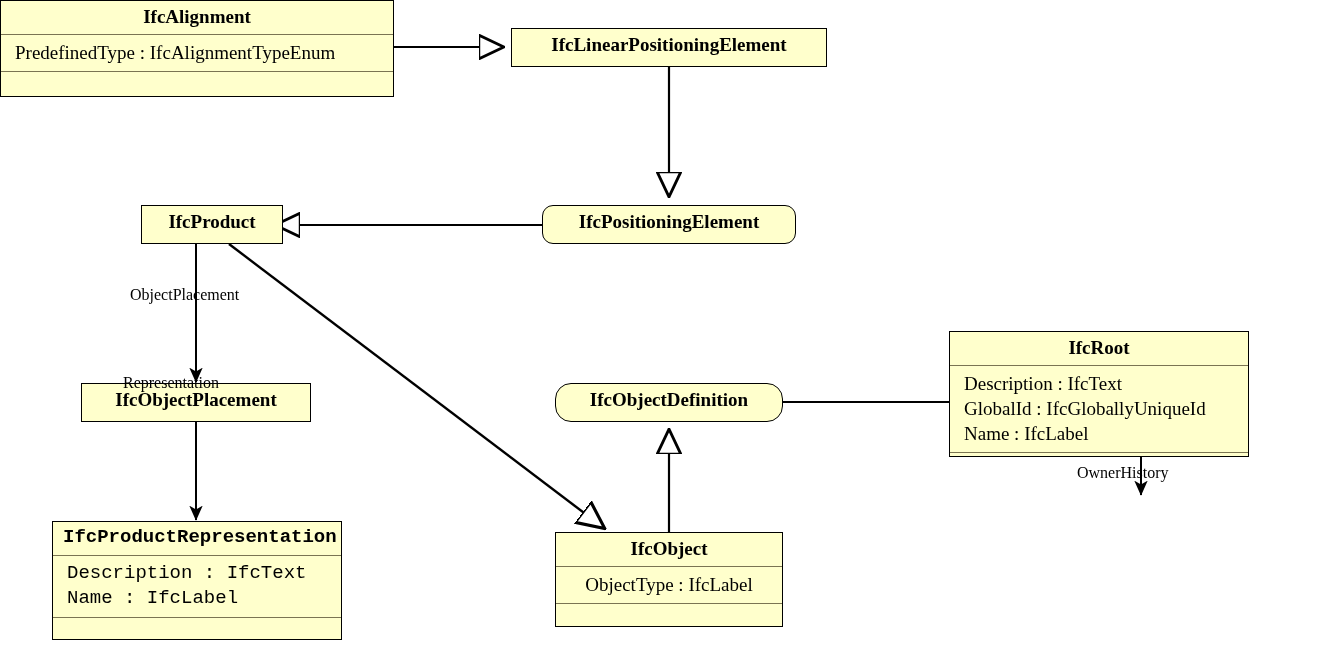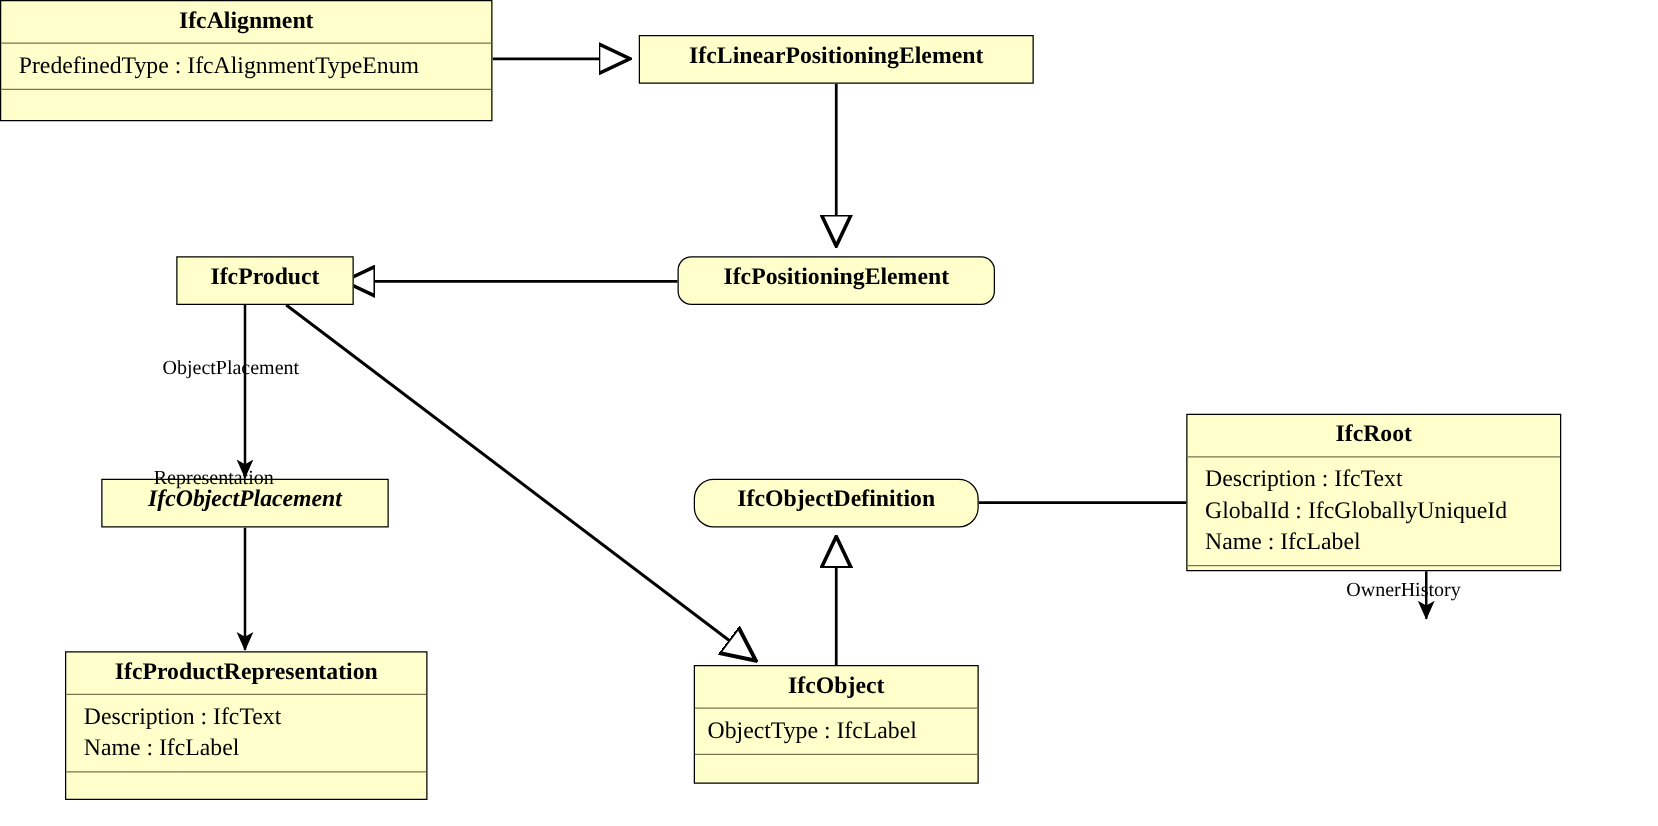--- a/index.html
+++ b/index.html
@@ -132,55 +132,55 @@
   </div>
 
   <div class="uml-class" style="left:141px; top:205px; width:142px; height:39px;">
     <div class="uml-title">IfcProduct</div>
   </div>
 
   <div class="uml-class" style="left:542px; top:205px; width:254px; height:39px;border-radius:11px;">
     <div class="uml-title">IfcPositioningElement</div>
   </div>
 
-  <div class="uml-class" style="left:81px; top:383px; width:230px; height:39px;font-style:italic;">
+  <div class="uml-class" style="left:81px; top:383px; width:230px; height:39px;">
     <div class="uml-title">IfcObjectPlacement</div>
   </div>
 
   <div class="uml-class" style="left:555px; top:383px; width:228px; height:39px;border-radius:16px;">
     <div class="uml-title">IfcObjectDefinition</div>
   </div>
 
   <div class="uml-class" style="left:949px; top:331px; width:300px; height:126px;">
     <div class="uml-title">IfcRoot</div>
     <div class="uml-sep"></div>
     <div class="uml-attrs">
       <div class="uml-attr">Description : IfcText</div>
       <div class="uml-attr">GlobalId : IfcGloballyUniqueId</div>
       <div class="uml-attr">Name : IfcLabel</div>
     </div>
     <div class="uml-sep"></div>
     <div class="uml-empty"></div>
   </div>
 
-  <div class="uml-class" style="left:52px; top:521px; width:290px; height:119px;">
+  <div class="uml-class" style="left:52px; top:521px; width:290px; height:119px;font-family:Liberation Mono, monospace;">
     <div class="uml-title">IfcProductRepresentation</div>
     <div class="uml-sep"></div>
     <div class="uml-attrs">
       <div class="uml-attr">Description : IfcText</div>
       <div class="uml-attr">Name : IfcLabel</div>
     </div>
     <div class="uml-sep"></div>
     <div class="uml-empty"></div>
   </div>
 
   <div class="uml-class" style="left:555px; top:532px; width:228px; height:95px;">
     <div class="uml-title">IfcObject</div>
     <div class="uml-sep"></div>
-    <div class="uml-attrs" style="padding-left:10px;">
+    <div class="uml-attrs" style="text-align:center; padding-left:10px;">
       <div class="uml-attr">ObjectType : IfcLabel</div>
     </div>
     <div class="uml-sep"></div>
     <div class="uml-empty"></div>
   </div>
 
 
   <div class="edge-label" style="left:130px; top:286px;">ObjectPlacement</div>
 
   <div class="edge-label" style="left:123px; top:374px;">Representation</div>

